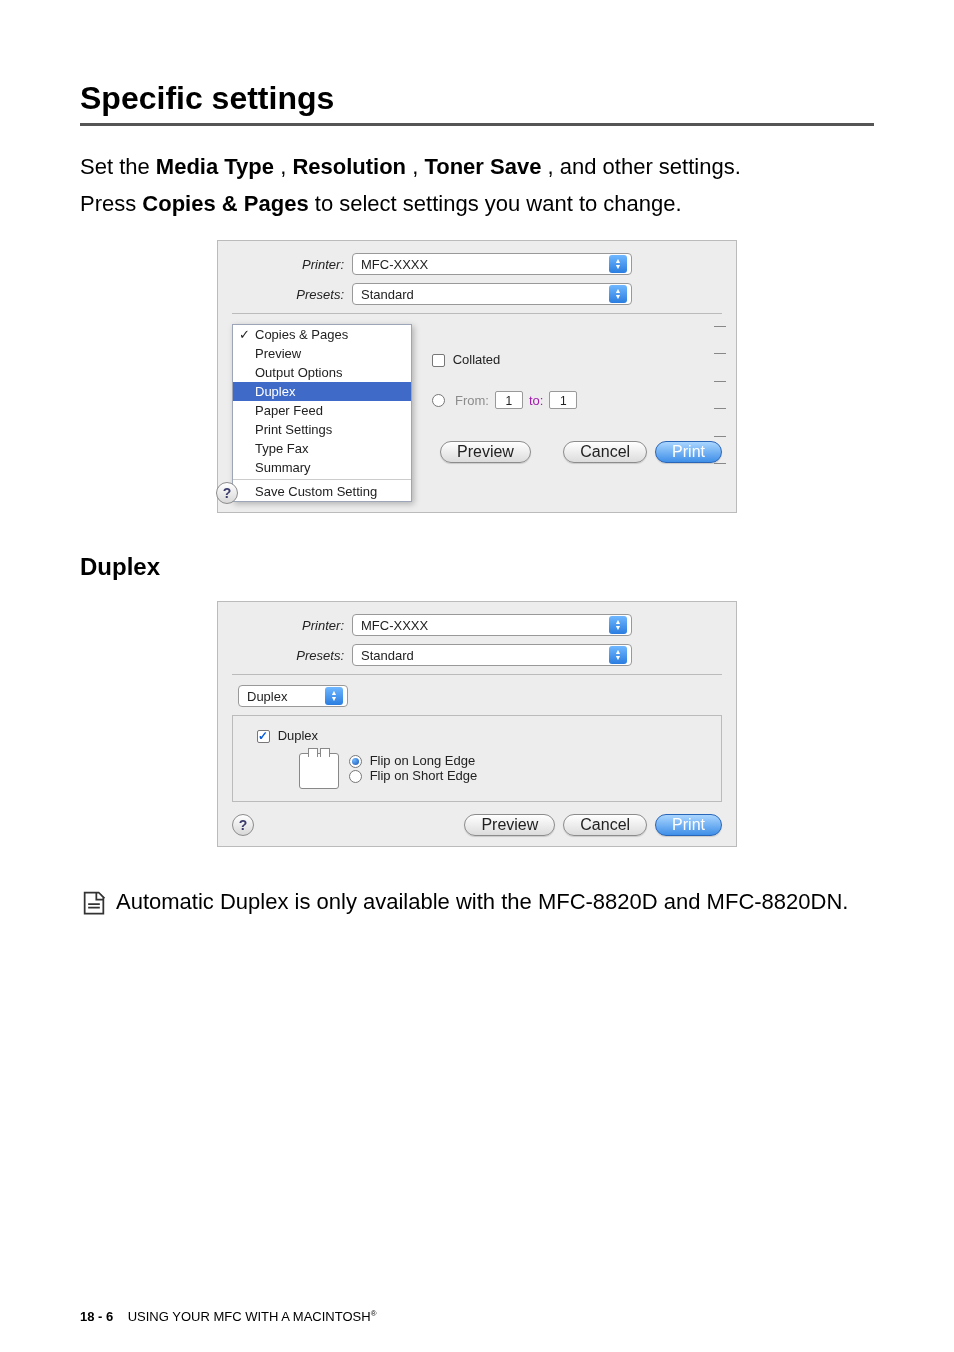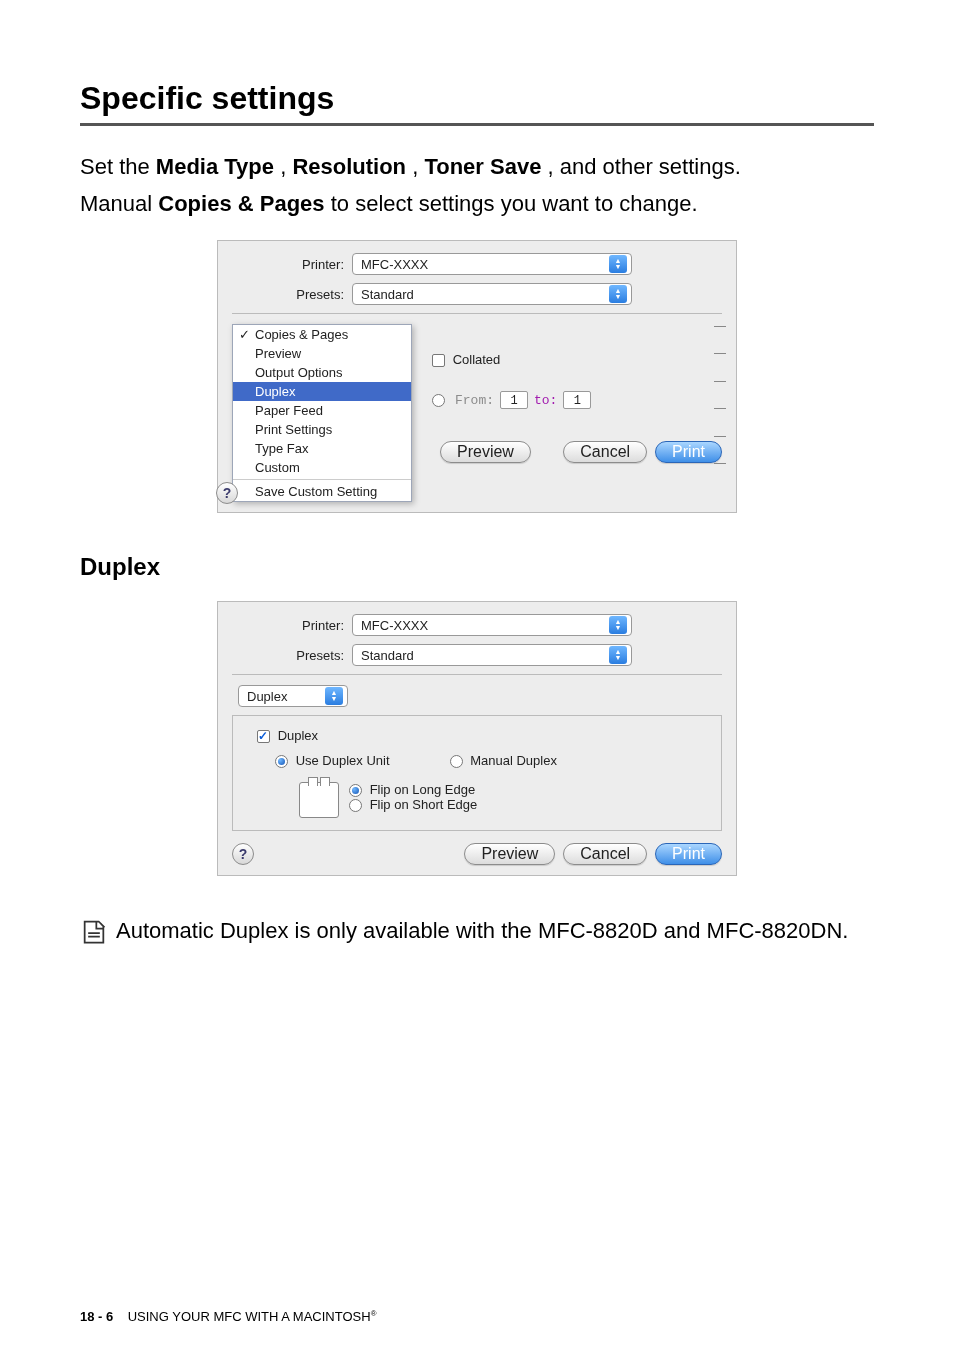--- a/index.html
+++ b/index.html
@@ -42,20 +42,21 @@
   }
   .dialog .row {
     display: flex;
     align-items: center;
     margin-bottom: 8px;
   }
   .dialog .row .label {
     width: 120px;
     text-align: right;
     padding-right: 8px;
+    font-style: italic;
   }
   .aqua-select {
     display: inline-flex;
     align-items: center;
     background: #fff;
     border: 1px solid #999;
     border-radius: 4px;
     height: 22px;
     padding: 0 4px 0 8px;
     font-size: 13px;
@@ -95,21 +96,21 @@
     color: #fff;
   }
   .menu-box .item.check::before {
     content: "✓";
     position: absolute;
     left: 6px;
   }
   .menu-box hr { border: none; border-top: 1px solid #ccc; margin: 2px 0; }
   .dialog1-body { display: flex; }
   .dialog1-right { flex: 1; padding-left: 20px; position: relative; }
-  .right-faded { color: #8c8c8c; font-family: Liberation Mono, monospace; }
+  .right-faded { color: #8c8c8c; }
   .field {
     display: inline-block;
     background: #fff;
     border: 1px solid #999;
     border-radius: 2px;
     height: 18px;
     width: 28px;
     text-align: center;
     font-size: 12px;
     line-height: 18px;
@@ -206,21 +207,21 @@
 <p class="body-text">
   <span>Set the </span>
   <span class="bold">Media Type</span>
   <span>, </span>
   <span class="bold">Resolution</span>
   <span>, </span>
   <span class="bold">Toner Save</span>
   <span>, and other settings.</span>
 </p>
 <p class="body-text" style="margin-bottom:18px;">
-  <span>Manual </span>
+  <span>Press </span>
   <span class="bold">Copies &amp; Pages</span>
   <span> to select settings you want to change.</span>
 </p>
 
 <div class="dialog-wrap">
   <div class="dialog">
 
     <div class="row">
       <span class="label">Printer:</span>
       <span class="aqua-select wide">
@@ -241,21 +242,21 @@
     <div class="dialog1-body">
       <div style="position:relative;">
         <div class="menu-box">
           <div class="item check">Copies &amp; Pages</div>
           <div class="item">Preview</div>
           <div class="item">Output Options</div>
           <div class="item sel">Duplex</div>
           <div class="item">Paper Feed</div>
           <div class="item">Print Settings</div>
           <div class="item">Type Fax</div>
-          <div class="item">Custom</div>
+          <div class="item">Summary</div>
           <hr>
           <div class="item">Save Custom Setting</div>
         </div>
       </div>
       <div class="dialog1-right">
         <div style="height:28px;"></div>
         <div style="margin-bottom:24px;">
           <span class="checkbox"></span>
           <span>Collated</span>
         </div>
@@ -314,30 +315,20 @@
       <span class="aqua-select small">
         <span class="sel-text">Duplex</span>
         <span class="aqua-arrows">▲<br>▼</span>
       </span>
     </div>
 
     <div class="duplex-inner">
       <div style="margin-bottom:10px; margin-left:10px;">
         <span class="checkbox checked"></span>
         <span class="bold" style="font-weight:normal">Duplex</span>
-      </div>
-      <div style="display:flex; gap:60px; margin-left:28px; margin-bottom:14px;">
-        <span>
-          <span class="radio checked"></span>
-          <span>Use Duplex Unit</span>
-        </span>
-        <span>
-          <span class="radio"></span>
-          <span>Manual Duplex</span>
-        </span>
       </div>
       <div style="display:flex; margin-left:52px;">
         <span class="duplex-icon"></span>
         <span>
           <div>
             <span class="radio checked"></span>
             <span>Flip on Long Edge</span>
           </div>
           <div>
             <span class="radio"></span>

